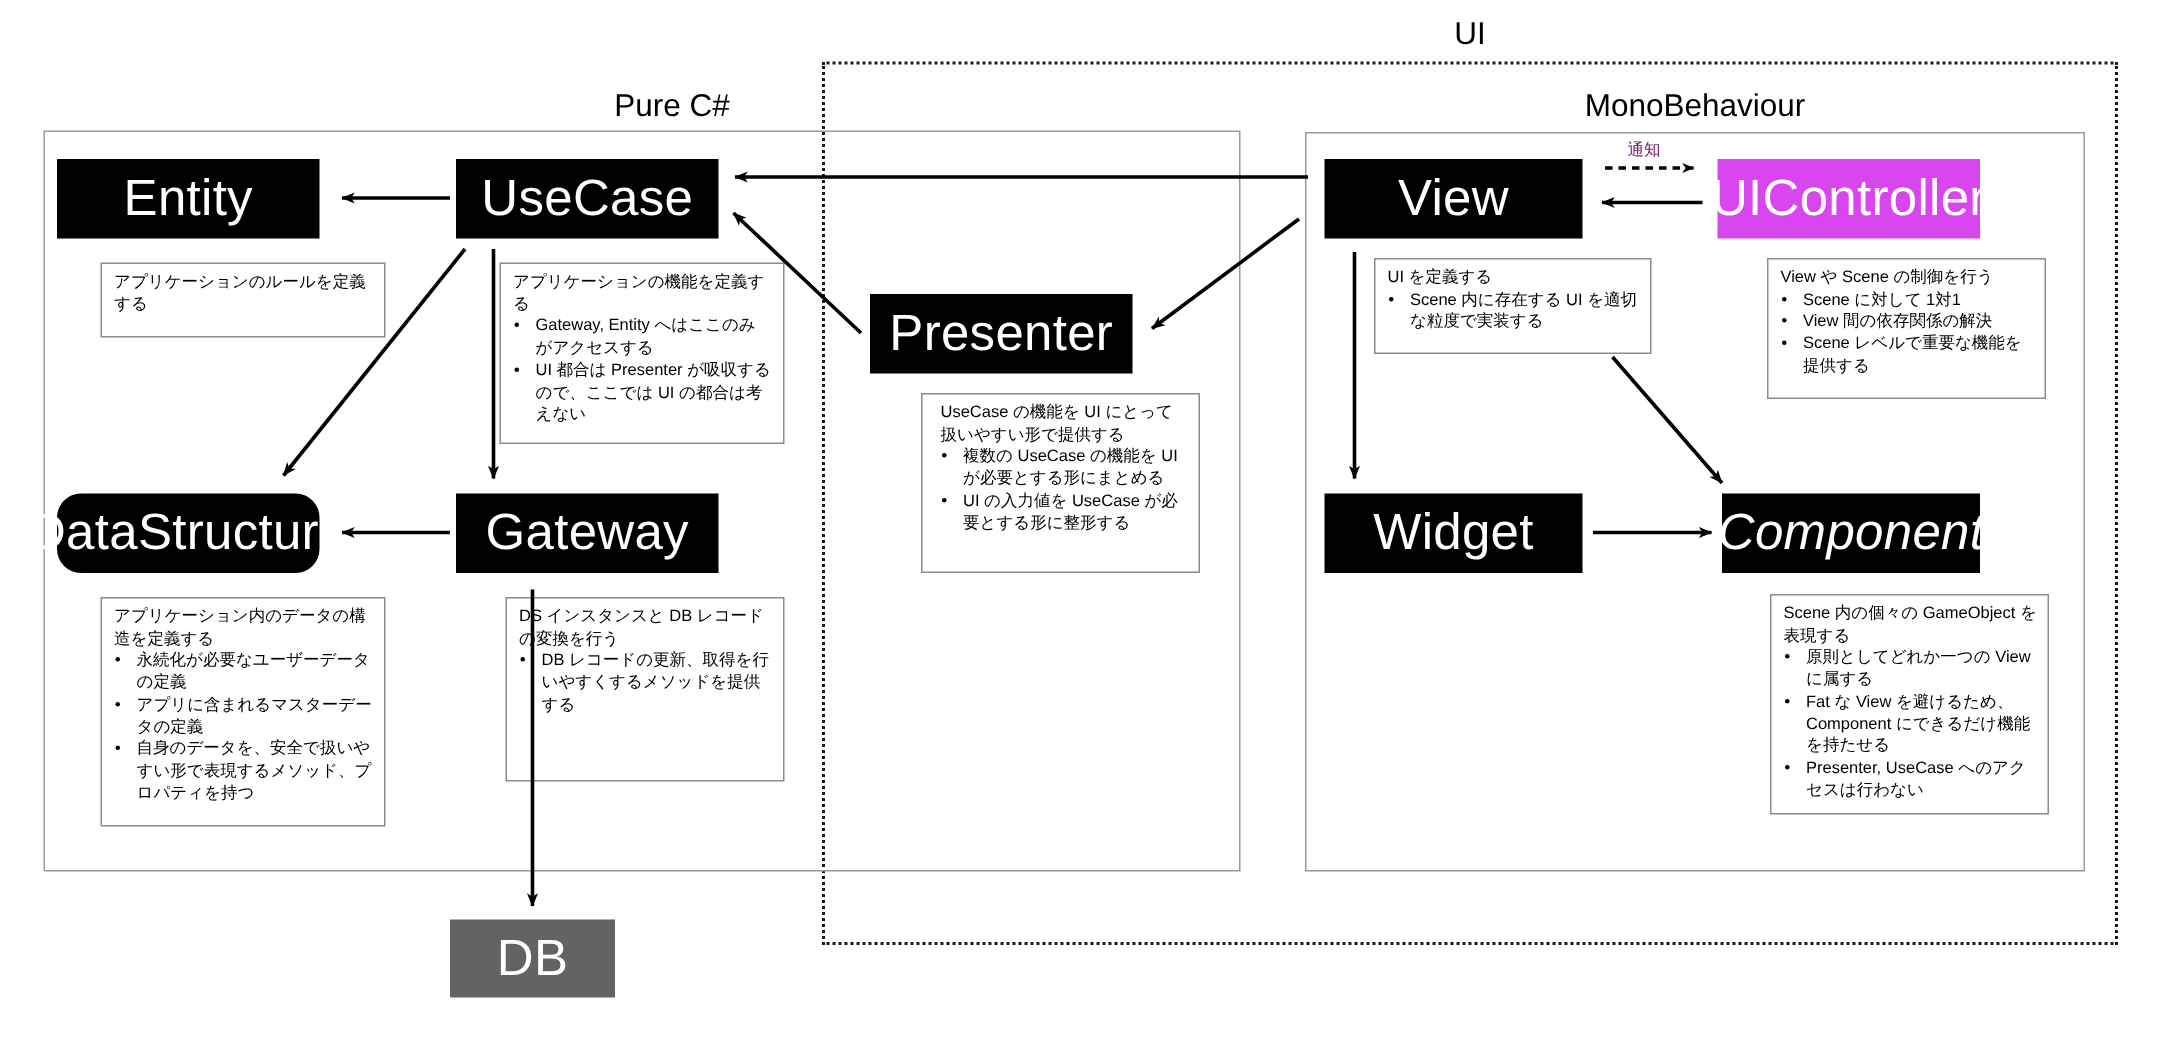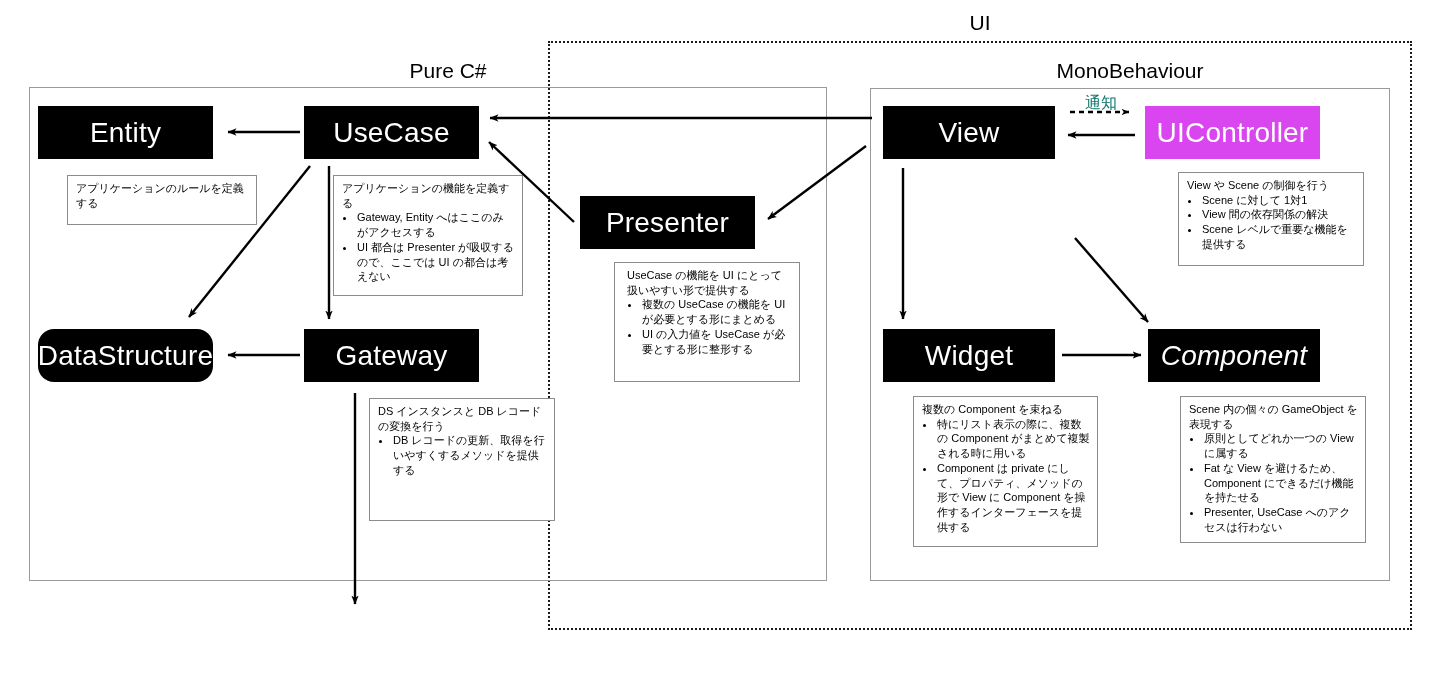--- a/index.html
+++ b/index.html
@@ -40,21 +40,21 @@
     text-align: center;
   }
   
   .node {
     position: absolute;
     box-sizing: border-box;
     display: flex;
     align-items: center;
     justify-content: center;
     color: #ffffff;
-    font-size: 28px;
+    font-size: 34px;
     letter-spacing: 0.2px;
     white-space: nowrap;
   }
   .node.black { background: #000000; }
   .node.blue  { background: #d946ef; }
   .node.gray  { background: #636363; }
   
   .note {
     position: absolute;
     box-sizing: border-box;
@@ -75,23 +75,23 @@
   
   #arrows {
     position: absolute;
     left: 0; top: 0;
     width: 1440px;
     height: 696px;
     pointer-events: none;
   }
   .edge-label {
     position: absolute;
-    font-size: 16px;
+    font-size: 11px;
     line-height: 1;
-    color: #0f766e;
+    color: #701a75;
     white-space: nowrap;
     font-family: Liberation Serif, serif;
   }
 </style>
 </head>
 <body>
 
 <div id="canvas">
 
   <div class="dotted-frame" style="left:548px; top:41px; width:864px; height:589px;"></div>
@@ -116,20 +116,23 @@
   </div>
 
   <div class="node black" style="left:304px; top:329px; width:175px; height:53px;">
     <span>Gateway</span>
   </div>
 
   <div class="node black" style="left:580px; top:196px; width:175px; height:53px;">
     <span>Presenter</span>
   </div>
 
+  <div class="node gray" style="left:300px; top:613px; width:110px; height:52px;">
+    <span>DB</span>
+  </div>
 
   <div class="node black" style="left:883px; top:106px; width:172px; height:53px;">
     <span>View</span>
   </div>
 
   <div class="node blue" style="left:1145px; top:106px; width:175px; height:53px;">
     <span>UIController</span>
   </div>
 
   <div class="node black" style="left:883px; top:329px; width:172px; height:53px;">
@@ -145,53 +148,60 @@
   </div>
 
   <div class="note" style="left:333px; top:175px; width:190px; height:121px;">
     <p class="lead">アプリケーションの機能を定義する</p>
     <ul>
       <li>Gateway, Entity へはここのみがアクセスする</li>
       <li>UI 都合は Presenter が吸収するので、ここでは UI の都合は考えない</li>
     </ul>
   </div>
 
-
-  <div class="note" style="left:337px; top:398px; width:186px; height:123px;margin-left:32px;">
+  <div class="note" style="left:67px; top:398px; width:190px; height:153px;">
+    <p class="lead">アプリケーション内のデータの構造を定義する</p>
+    <ul>
+      <li>永続化が必要なユーザーデータの定義</li>
+      <li>アプリに含まれるマスターデータの定義</li>
+      <li>自身のデータを、安全で扱いやすい形で表現するメソッド、プロパティを持つ</li>
+    </ul>
+  </div>
+
+  <div class="note" style="left:337px; top:398px; width:186px; height:123px;">
     <p class="lead">DS インスタンスと DB レコードの変換を行う</p>
     <ul>
       <li>DB レコードの更新、取得を行いやすくするメソッドを提供する</li>
     </ul>
   </div>
 
   <div class="note" style="left:614px; top:262px; width:186px; height:120px;padding-left:12px;">
     <p class="lead">UseCase の機能を UI にとって扱いやすい形で提供する</p>
     <ul>
       <li>複数の UseCase の機能を UI が必要とする形にまとめる</li>
       <li>UI の入力値を UseCase が必要とする形に整形する</li>
     </ul>
   </div>
 
+  <div class="note" style="left:916px; top:172px; width:185px; height:64px;">
+    <p class="lead">UI を定義する</p>
+    <ul>
+      <li>Scene 内に存在する UI を適切な粒度で実装する</li>
+    </ul>
+  </div>
 
   <div class="note" style="left:1178px; top:172px; width:186px; height:94px;">
     <p class="lead">View や Scene の制御を行う</p>
     <ul>
       <li>Scene に対して 1対1</li>
       <li>View 間の依存関係の解決</li>
       <li>Scene レベルで重要な機能を提供する</li>
     </ul>
   </div>
 
-  <div class="note" style="left:913px; top:396px; width:185px; height:151px;">
-    <p class="lead">複数の Component を束ねる</p>
-    <ul>
-      <li>特にリスト表示の際に、複数の Component がまとめて複製される時に用いる</li>
-      <li>Component は private にして、プロパティ、メソッドの形で View に Component を操作するインターフェースを提供する</li>
-    </ul>
-  </div>
 
   <div class="note" style="left:1180px; top:396px; width:186px; height:147px;">
     <p class="lead">Scene 内の個々の GameObject を表現する</p>
     <ul>
       <li>原則としてどれか一つの View に属する</li>
       <li>Fat な View を避けるため、Component にできるだけ機能を持たせる</li>
       <li>Presenter, UseCase へのアクセスは行わない</li>
     </ul>
   </div>
 

